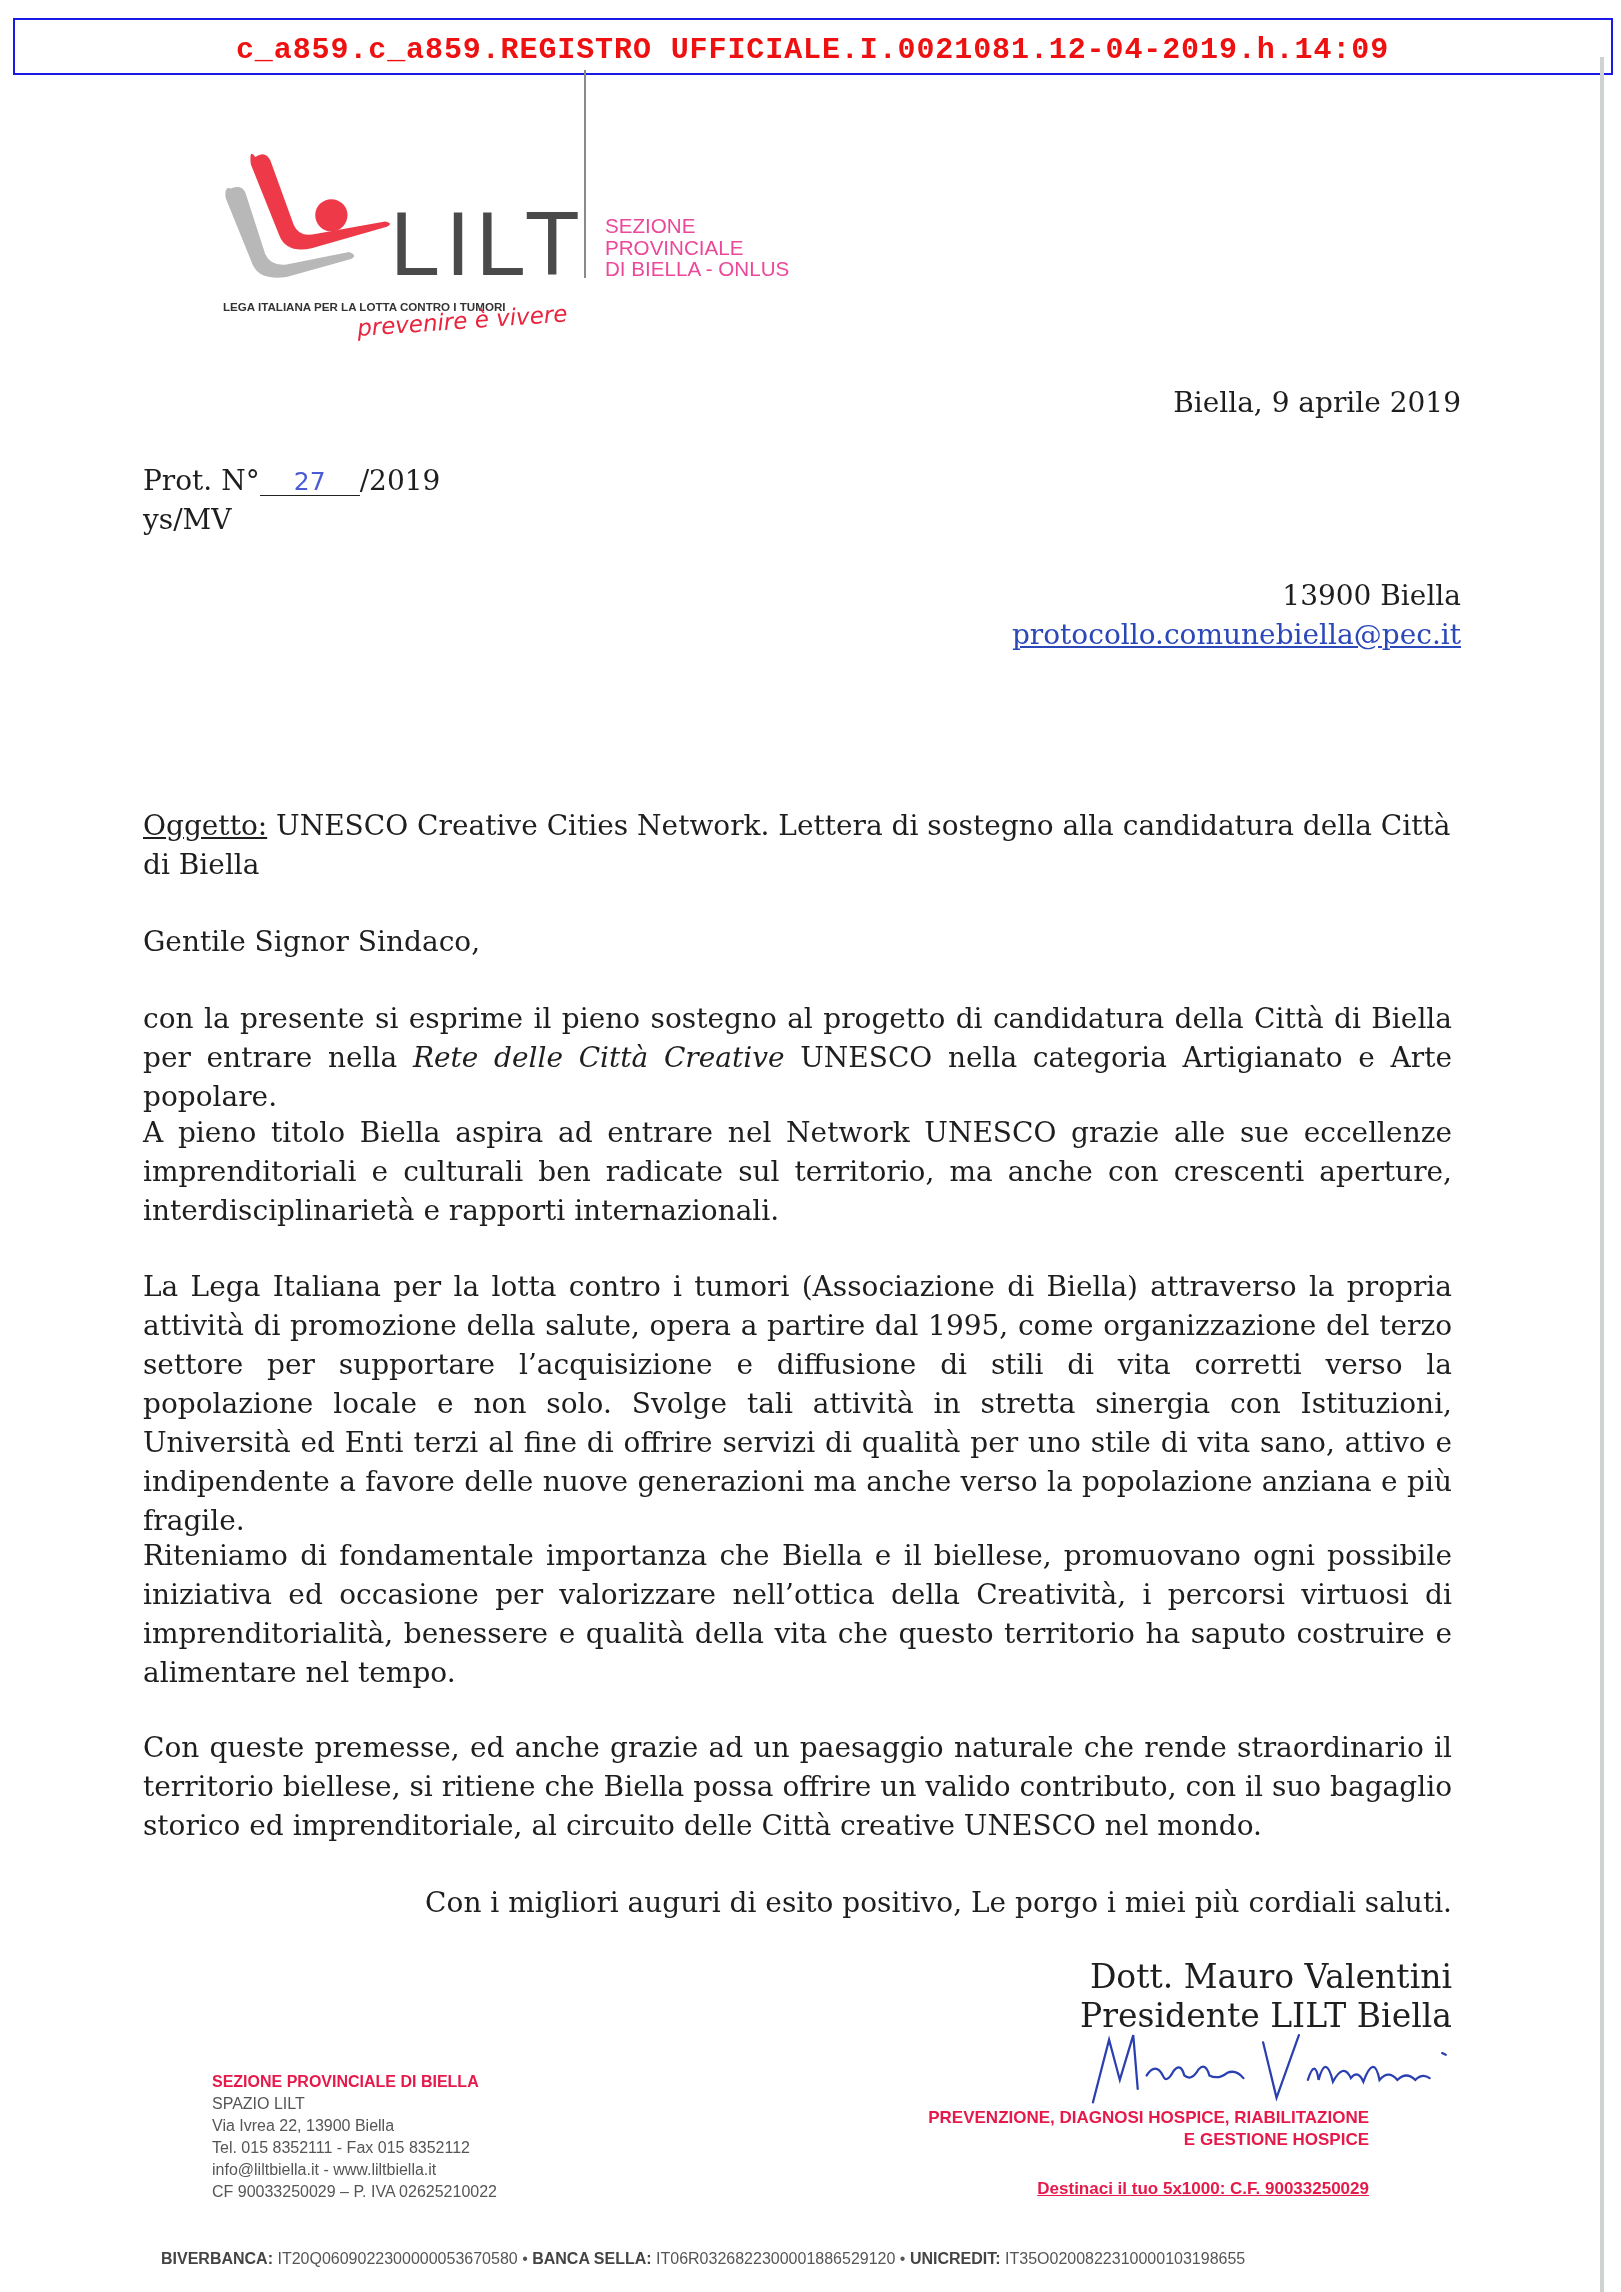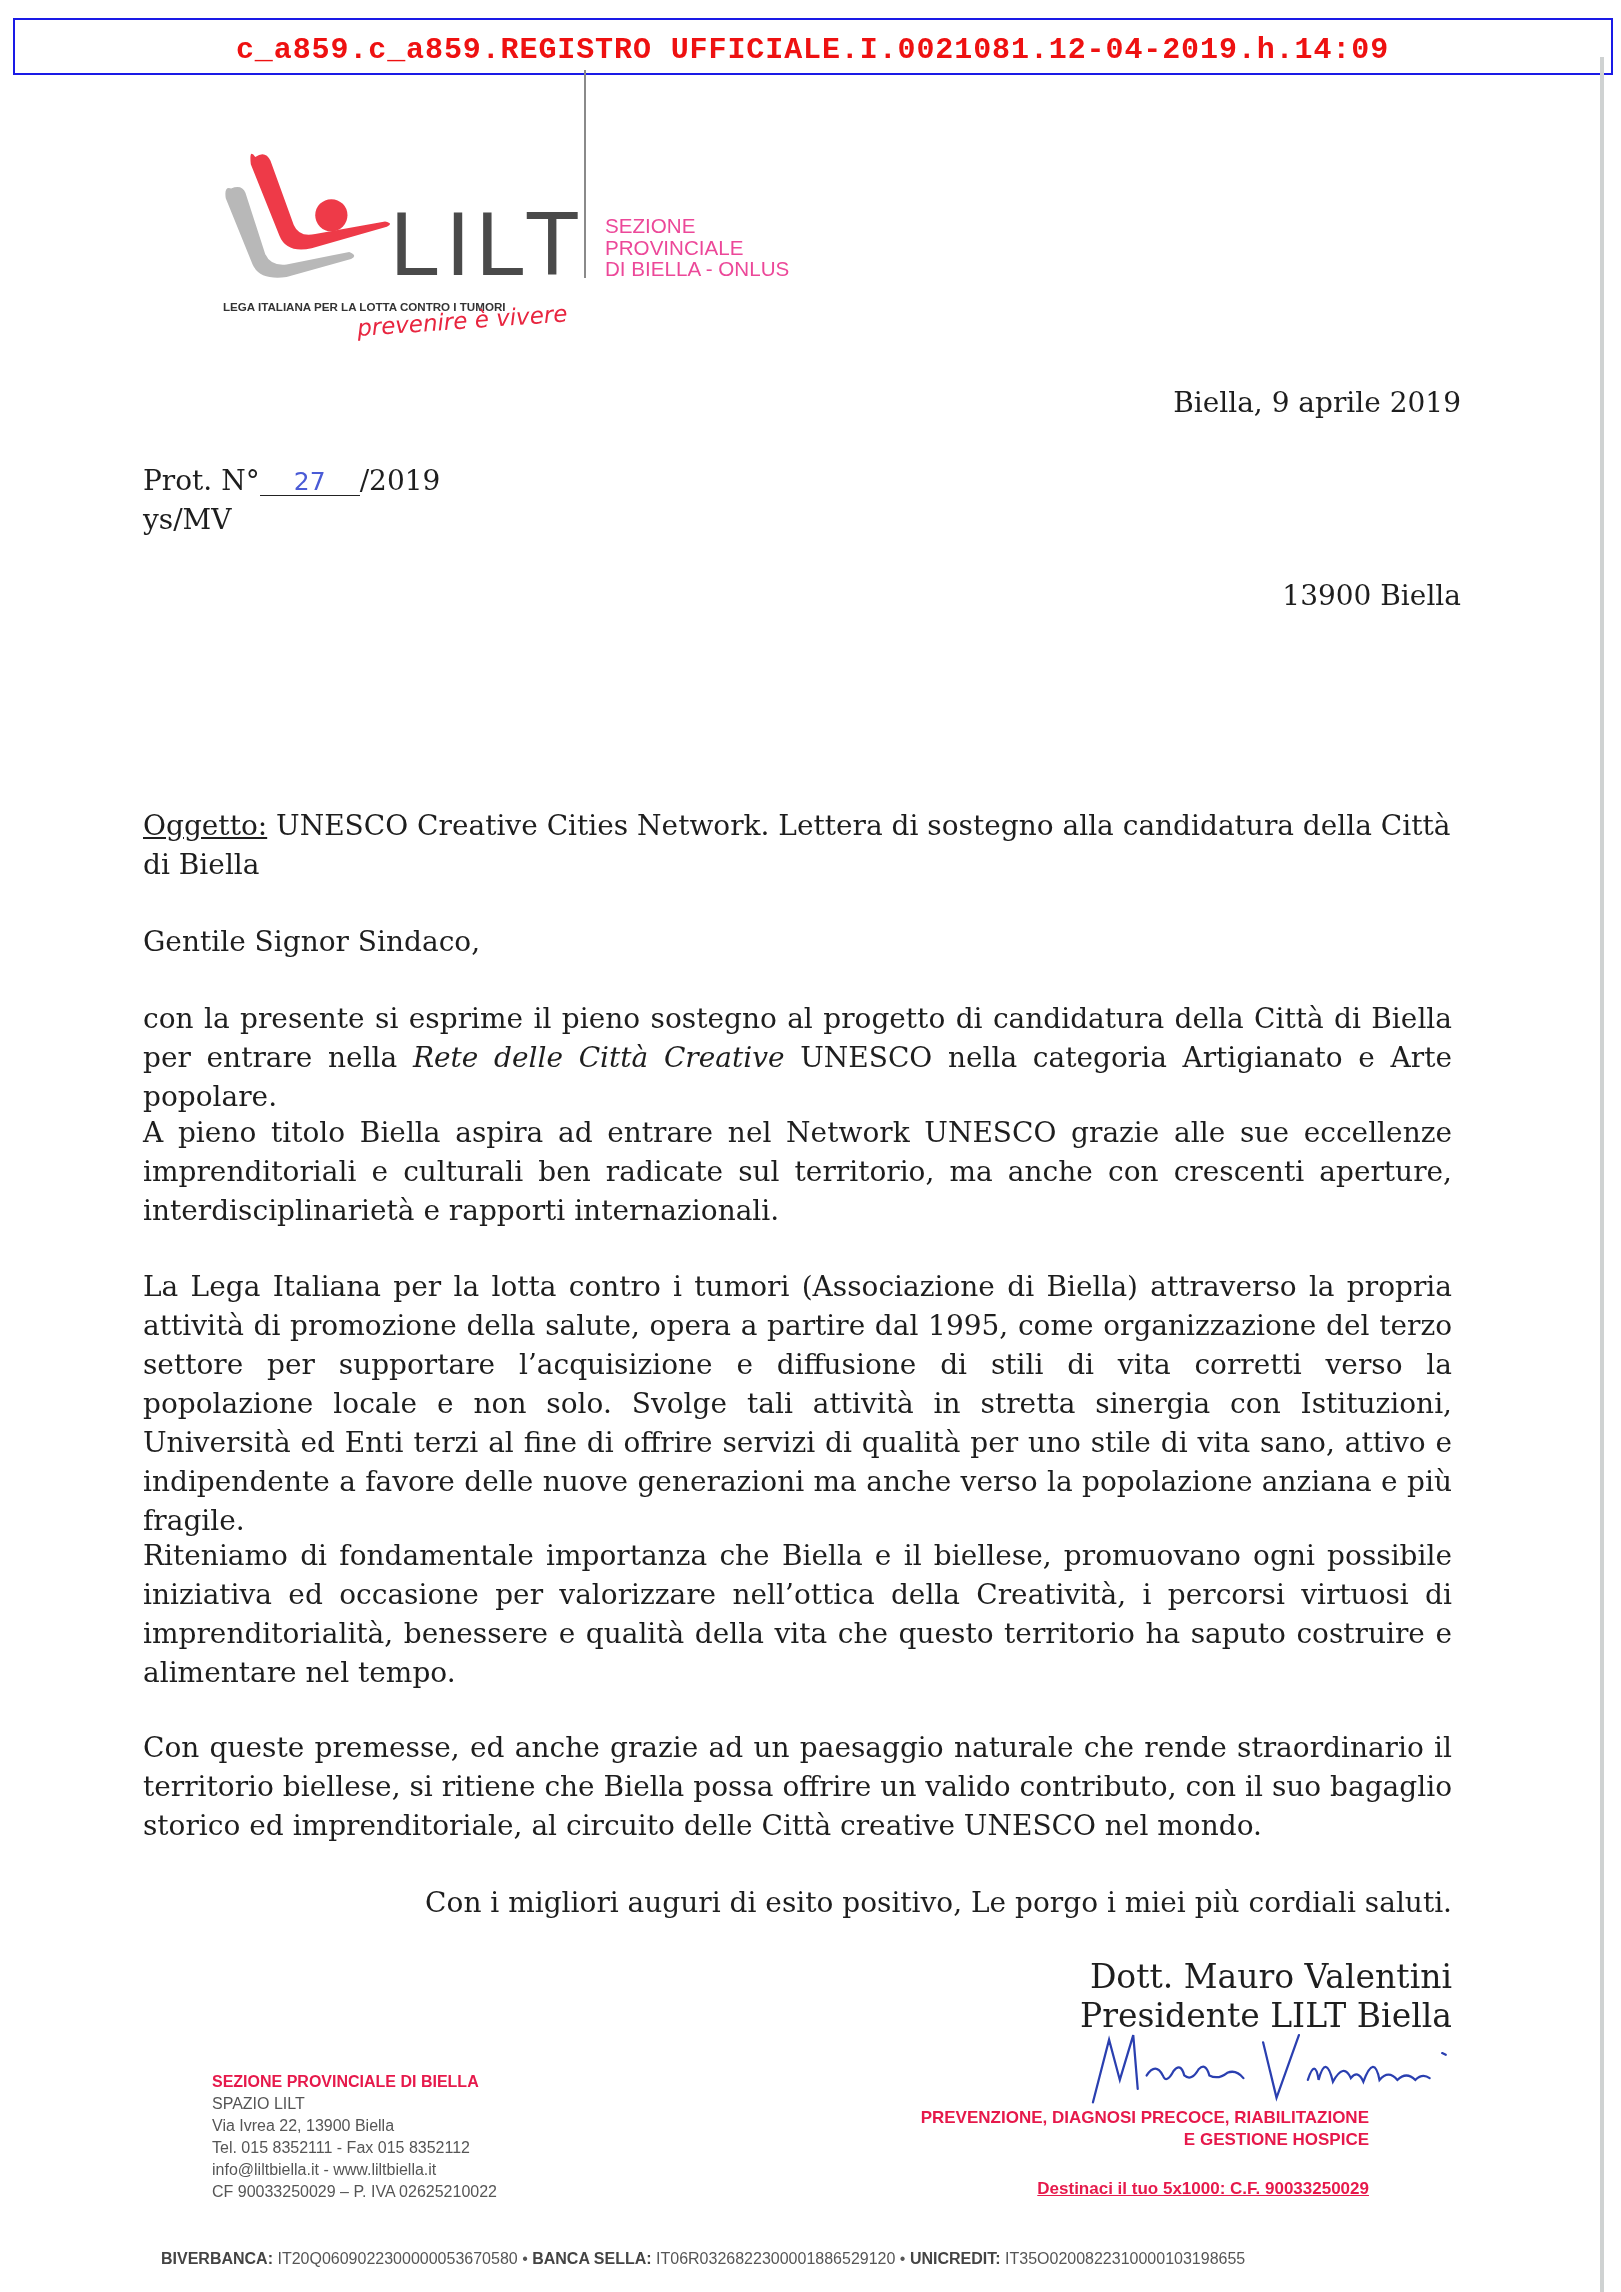--- a/index.html
+++ b/index.html
@@ -70,20 +70,21 @@
 <div class="logo-motto">prevenire è vivere</div>
 
 <div class="txt date">Biella, 9 aprile 2019</div>
 <div class="txt prot">
   <div><span>Prot. N°</span><span class="num">27</span><span>/2019</span></div>
   <div>ys/MV</div>
 </div>
 
 <div class="txt addressee">
   <div>13900 Biella</div>
+  <div><a>protocollo.comunebiella@pec.it</a></div>
 </div>
 
 <div class="body-block subject"><span class="label">Oggetto:</span> <span>UNESCO Creative Cities Network. Lettera di sostegno alla candidatura della Città di Biella</span></div>
 <div class="body-block greeting">Gentile Signor Sindaco,</div>
 <div class="body-block p1"><span>con la presente si esprime il pieno sostegno al progetto di candidatura della Città di Biella per entrare nella </span><em>Rete delle Città Creative</em><span> UNESCO nella categoria Artigianato e Arte popolare.</span></div>
 <div class="body-block p2">A pieno titolo Biella aspira ad entrare nel Network UNESCO grazie alle sue eccellenze imprenditoriali e culturali ben radicate sul territorio, ma anche con crescenti aperture, interdisciplinarietà e rapporti internazionali.</div>
 <div class="body-block p3">La Lega Italiana per la lotta contro i tumori (Associazione di Biella) attraverso la propria attività di promozione della salute, opera a partire dal 1995, come organizzazione del terzo settore per supportare l’acquisizione e diffusione di stili di vita corretti verso la popolazione locale e non solo. Svolge tali attività in stretta sinergia con Istituzioni, Università ed Enti terzi al fine di offrire servizi di qualità per uno stile di vita sano, attivo e indipendente a favore delle nuove generazioni ma anche verso la popolazione anziana e più fragile.</div>
 <div class="body-block p4">Riteniamo di fondamentale importanza che Biella e il biellese, promuovano ogni possibile iniziativa ed occasione per valorizzare nell’ottica della Creatività, i percorsi virtuosi di imprenditorialità, benessere e qualità della vita che questo territorio ha saputo costruire e alimentare nel tempo.</div>
 <div class="body-block p5">Con queste premesse, ed anche grazie ad un paesaggio naturale che rende straordinario il territorio biellese, si ritiene che Biella possa offrire un valido contributo, con il suo bagaglio storico ed imprenditoriale, al circuito delle Città creative UNESCO nel mondo.</div>
 <div class="closing">Con i migliori auguri di esito positivo, Le porgo i miei più cordiali saluti.</div>
@@ -98,21 +99,21 @@
 
 <div class="footer-left">
   <div class="head">SEZIONE PROVINCIALE DI BIELLA</div>
   <div>SPAZIO LILT</div>
   <div>Via Ivrea 22, 13900 Biella</div>
   <div>Tel. 015 8352111 - Fax 015 8352112</div>
   <div>info@liltbiella.it - www.liltbiella.it</div>
   <div>CF 90033250029 – P. IVA 02625210022</div>
 </div>
 <div class="footer-right">
-  <div>PREVENZIONE, DIAGNOSI PRECOCE, RIABILITAZIONE</div>
+  <div>PREVENZIONE, DIAGNOSI HOSPICE, RIABILITAZIONE</div>
   <div>E GESTIONE HOSPICE</div>
 </div>
 <div class="footer-5x1000">Destinaci il tuo 5x1000: C.F. 90033250029</div>
 
 <div class="bank-line">
   <span class="bname">BIVERBANCA:</span> <span>IT20Q0609022300000053670580</span><span> • </span><span class="bname">BANCA SELLA:</span> <span>IT06R0326822300001886529120</span><span> • </span><span class="bname">UNICREDIT:</span> <span>IT35O0200822310000103198655</span>
 </div>
 
 
 </body></html>

